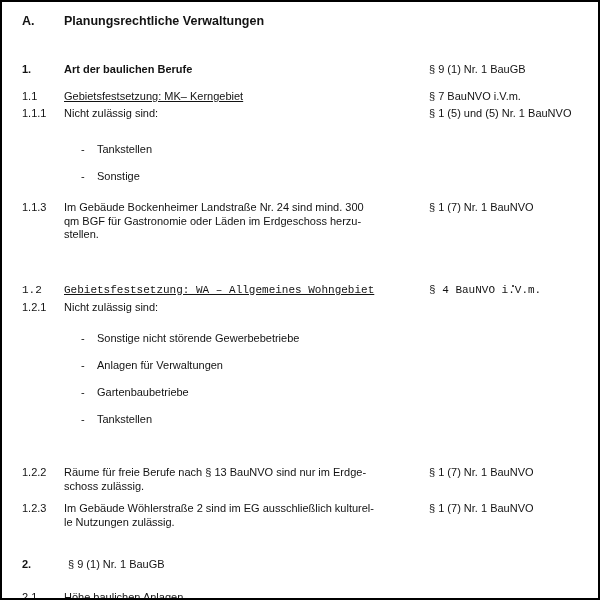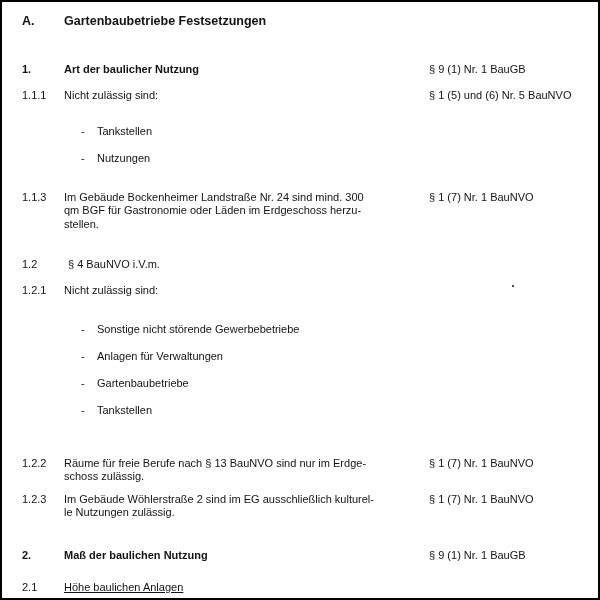--- a/index.html
+++ b/index.html
@@ -24,85 +24,91 @@
   .row.heading .num, .row.heading .content { font-weight: bold; }
   .row.main-heading { font-size: 12.5px; line-height: 15px; }
   .row.main-heading .num, .row.main-heading .content { font-weight: bold; }
   .row.uline .content { text-decoration: underline; }
   .bullet-line { display: flex; }
   .bullet-dash { flex: none; width: 16px; margin-left: 17px; }
   .bullet-text { flex: 1; }
   
   .g34 { margin-top: 34px; }
   .g29 { margin-top: 29px; }
-  .g27 { margin-top: 27px; }
+  .g27 { margin-top: 42px; font-family: Liberation Mono, monospace; }
   .g19 { margin-top: 19px; align-items: flex-end; }
   .g13 { margin-top: 13px; }
   .g11 { margin-top: 26px; }
-  .g10 { margin-top: 12px; }
+  .g10 { margin-top: 4px; }
   .g9  { margin-top: 9px; }
   .stray-dot {
     position: absolute;
     left: 510px;
     top: 283px;
     width: 2px;
     height: 2px;
     background: #131313;
     border-radius: 50%;
   }
 </style>
 </head>
 <body>
 
 <div class="page">
 
   <div class="row main-heading">
     <div class="num">A.</div>
-    <div class="content">Gartenbaubetriebe Festsetzungen</div>
+    <div class="content">Planungsrechtliche Verwaltungen</div>
     <div class="ref"></div>
   </div>
 
   <div class="row heading g34">
     <div class="num">1.</div>
-    <div class="content">Art der baulicher Nutzung</div>
+    <div class="content">Art der baulichen Berufe</div>
     <div class="ref">§ 9 (1) Nr. 1 BauGB</div>
   </div>
 
+  <div class="row uline g13">
+    <div class="num">1.1</div>
+    <div class="content">Gebietsfestsetzung: MK– Kerngebiet</div>
+    <div class="ref">§ 7 BauNVO i.V.m.</div>
+  </div>
 
   <div class="row g10">
     <div class="num">1.1.1</div>
     <div class="content">Nicht zulässig sind:</div>
-    <div class="ref">§ 1 (5) und (6) Nr. 5 BauNVO</div>
+    <div class="ref">§ 1 (5) und (5) Nr. 1 BauNVO</div>
   </div>
 
   <div class="row g9">
     <div class="num"></div>
     <div class="content">
       <div class="bullet-line">
         <span class="bullet-dash">-</span>
         <span class="bullet-text">Tankstellen</span>
       </div>
       <div class="bullet-line">
         <span class="bullet-dash">-</span>
-        <span class="bullet-text">Nutzungen</span>
+        <span class="bullet-text">Sonstige</span>
       </div>
     </div>
     <div class="ref"></div>
   </div>
 
   <div class="row g10">
     <div class="num">1.1.3</div>
     <div class="content">Im Gebäude Bockenheimer Landstraße Nr. 24 sind mind. 300
 qm BGF für Gastronomie oder Läden im Erdgeschoss herzu-
 stellen.</div>
     <div class="ref">§ 1 (7) Nr. 1 BauNVO</div>
   </div>
 
   <div class="row uline g27">
     <div class="num">1.2</div>
+    <div class="content">Gebietsfestsetzung: WA – Allgemeines Wohngebiet</div>
     <div class="ref">§ 4 BauNVO i.V.m.</div>
   </div>
 
   <div class="row g10">
     <div class="num">1.2.1</div>
     <div class="content">Nicht zulässig sind:</div>
   </div>
 
   <div class="row g10">
     <div class="num"></div>
@@ -136,21 +142,20 @@
 
   <div class="row g9">
     <div class="num">1.2.3</div>
     <div class="content">Im Gebäude Wöhlerstraße 2 sind im EG ausschließlich kulturel-
 le Nutzungen zulässig.</div>
     <div class="ref">§ 1 (7) Nr. 1 BauNVO</div>
   </div>
 
   <div class="row heading g29">
     <div class="num">2.</div>
-    <div class="content">Maß der baulichen Nutzung</div>
     <div class="ref">§ 9 (1) Nr. 1 BauGB</div>
   </div>
 
   <div class="row uline g19">
     <div class="num">2.1</div>
     <div class="content">Höhe baulichen Anlagen</div>
   </div>
 
   <div class="stray-dot"></div>
 </div>

